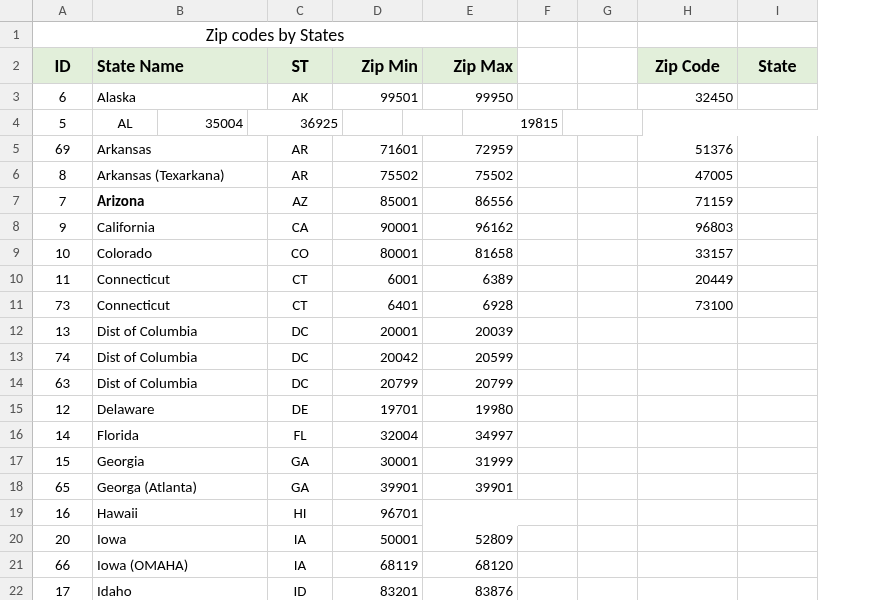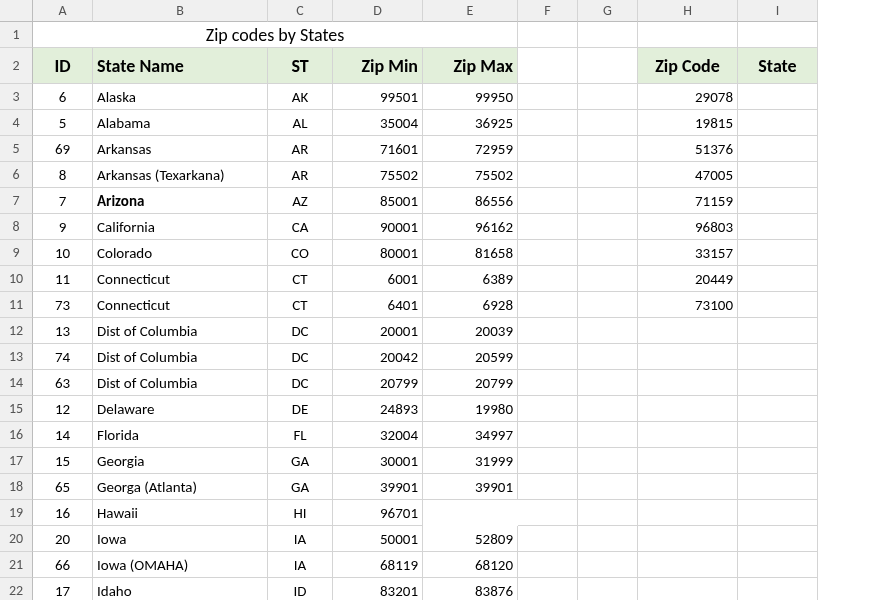--- a/index.html
+++ b/index.html
@@ -99,27 +99,26 @@
     </div>
     <div class="row">
       <div class="row-hdr">3</div>
       <div class="cell c" style="min-width: 60px; width: 60px;">6</div>
       <div class="cell l" style="min-width: 175px; width: 175px;">Alaska</div>
       <div class="cell c" style="min-width: 65px; width: 65px;">AK</div>
       <div class="cell r" style="min-width: 90px; width: 90px;">99501</div>
       <div class="cell r" style="min-width: 95px; width: 95px;">99950</div>
       <div class="cell" style="min-width: 60px; width: 60px;"></div>
       <div class="cell" style="min-width: 60px; width: 60px;"></div>
-      <div class="cell r" style="min-width: 100px; width: 100px;">29078</div>
+      <div class="cell r" style="min-width: 100px; width: 100px;">32450</div>
       <div class="cell" style="min-width: 80px; width: 80px;"></div>
     </div>
     <div class="row">
       <div class="row-hdr">4</div>
       <div class="cell c" style="min-width: 60px; width: 60px;">5</div>
-      <div class="cell l" style="min-width: 175px; width: 175px;">Alabama</div>
       <div class="cell c" style="min-width: 65px; width: 65px;">AL</div>
       <div class="cell r" style="min-width: 90px; width: 90px;">35004</div>
       <div class="cell r" style="min-width: 95px; width: 95px;">36925</div>
       <div class="cell" style="min-width: 60px; width: 60px;"></div>
       <div class="cell" style="min-width: 60px; width: 60px;"></div>
       <div class="cell r" style="min-width: 100px; width: 100px;">19815</div>
       <div class="cell" style="min-width: 80px; width: 80px;"></div>
     </div>
     <div class="row">
       <div class="row-hdr">5</div>
@@ -239,21 +238,21 @@
       <div class="cell" style="min-width: 60px; width: 60px;"></div>
       <div class="cell" style="min-width: 60px; width: 60px;"></div>
       <div class="cell r" style="min-width: 100px; width: 100px;"></div>
       <div class="cell" style="min-width: 80px; width: 80px;"></div>
     </div>
     <div class="row">
       <div class="row-hdr">15</div>
       <div class="cell c" style="min-width: 60px; width: 60px;">12</div>
       <div class="cell l" style="min-width: 175px; width: 175px;">Delaware</div>
       <div class="cell c" style="min-width: 65px; width: 65px;">DE</div>
-      <div class="cell r" style="min-width: 90px; width: 90px;">24893</div>
+      <div class="cell r" style="min-width: 90px; width: 90px;">19701</div>
       <div class="cell r" style="min-width: 95px; width: 95px;">19980</div>
       <div class="cell" style="min-width: 60px; width: 60px;"></div>
       <div class="cell" style="min-width: 60px; width: 60px;"></div>
       <div class="cell r" style="min-width: 100px; width: 100px;"></div>
       <div class="cell" style="min-width: 80px; width: 80px;"></div>
     </div>
     <div class="row">
       <div class="row-hdr">16</div>
       <div class="cell c" style="min-width: 60px; width: 60px;">14</div>
       <div class="cell l" style="min-width: 175px; width: 175px;">Florida</div>

